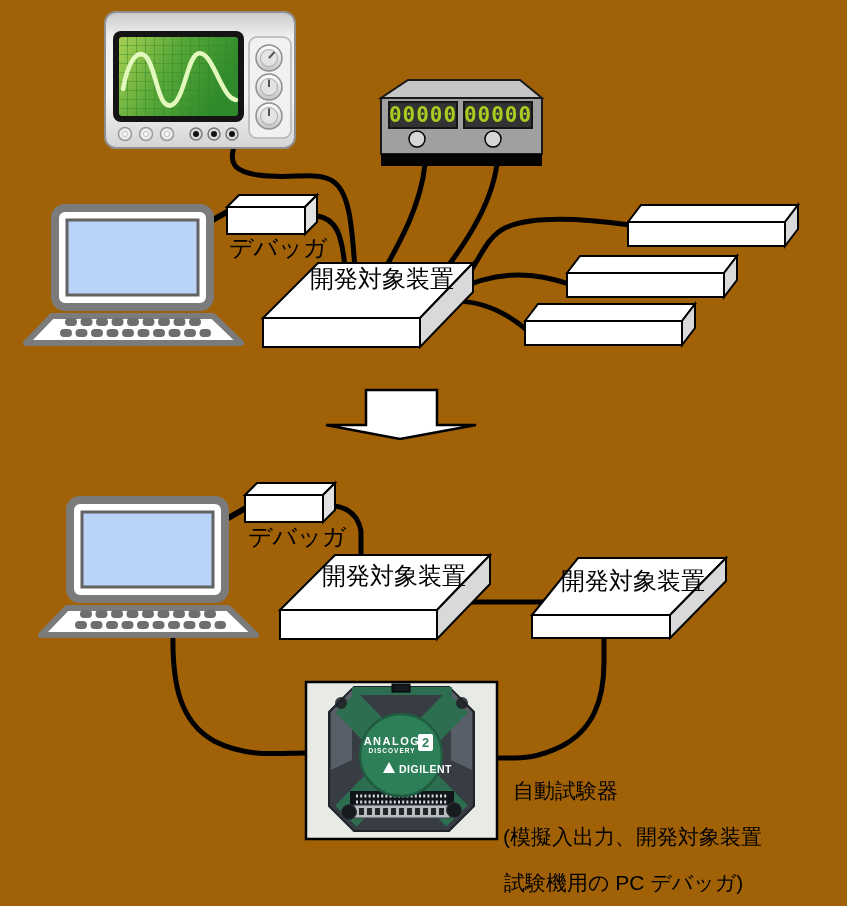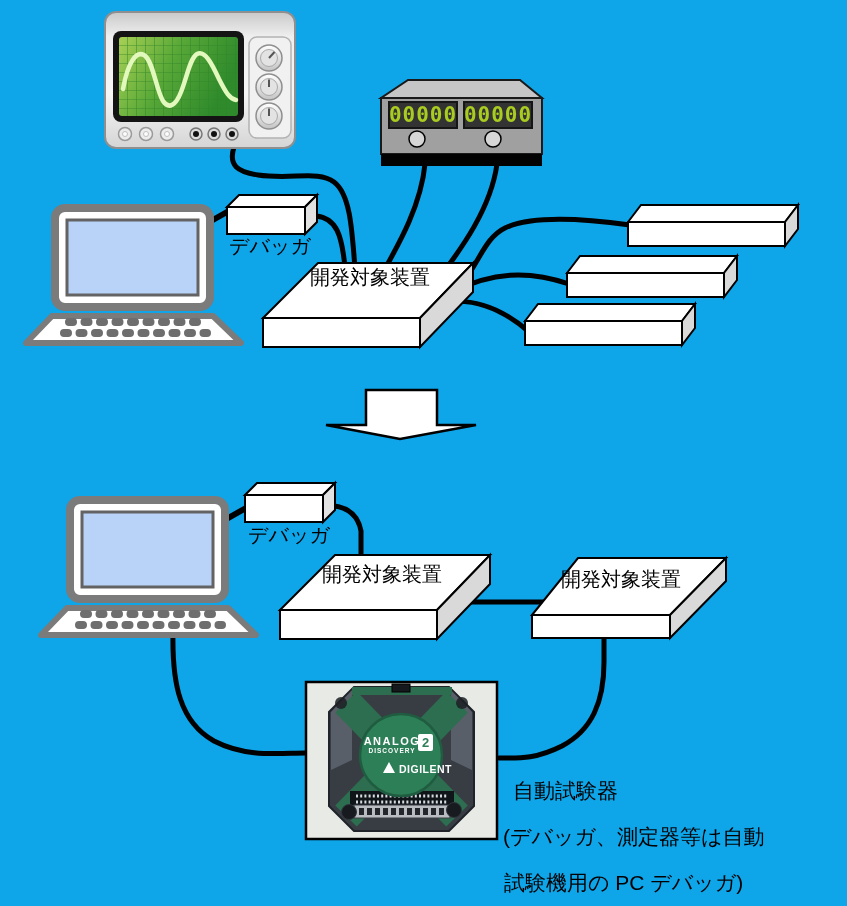--- a/index.html
+++ b/index.html
@@ -1,21 +1,21 @@
 <!DOCTYPE html>
 <html><head>
 <meta charset="utf-8">
 <style>
   html,body{margin:0;padding:0;background:#fff;}
-  #canvas{position:relative;width:847px;height:906px;background:#0ea5e9;overflow:hidden;
+  #canvas{position:relative;width:847px;height:906px;background:#a16207;overflow:hidden;
           font-family:"Liberation Sans",sans-serif;}
   #scene{position:absolute;left:0;top:0;}
   .lbl{position:absolute;color:#000;white-space:nowrap;
        font-family:"Liberation Sans",sans-serif;line-height:1;}
-  .dev-label{font-size:20px;}
+  .dev-label{font-size:24px;}
   .cap{font-size:21px;line-height:46px;}
   .seg{font-family:"DejaVu Sans Mono",monospace;font-weight:bold;letter-spacing:1px;}
 </style>
 </head>
 <body>
 
 <div id="canvas">
 <svg id="scene" width="847" height="906" viewBox="0 0 847 906">
   <defs>
     <linearGradient id="silver" x1="0" y1="0" x2="0" y2="1">
@@ -206,15 +206,15 @@
 </svg>
 
 <div class="lbl dev-label" style="left:229px;top:236px;">デバッガ</div>
 <div class="lbl dev-label" style="left:310px;top:267px;">開発対象装置</div>
 
 <div class="lbl dev-label" style="left:248px;top:525px;">デバッガ</div>
 <div class="lbl dev-label" style="left:322px;top:564px;">開発対象装置</div>
 <div class="lbl dev-label" style="left:561px;top:569px;">開発対象装置</div>
 
 <div class="lbl cap" style="left:513px;top:768px;text-align:right;">自動試験器</div>
-<div class="lbl cap" style="left:503px;top:814px;">(デバッガ、測定器等は自動</div>
+<div class="lbl cap" style="left:503px;top:814px;">(模擬入出力、開発対象装置</div>
 <div class="lbl cap" style="left:504px;top:860px;">試験機用の PC デバッガ)</div>
 </div>
 
 </body></html>

